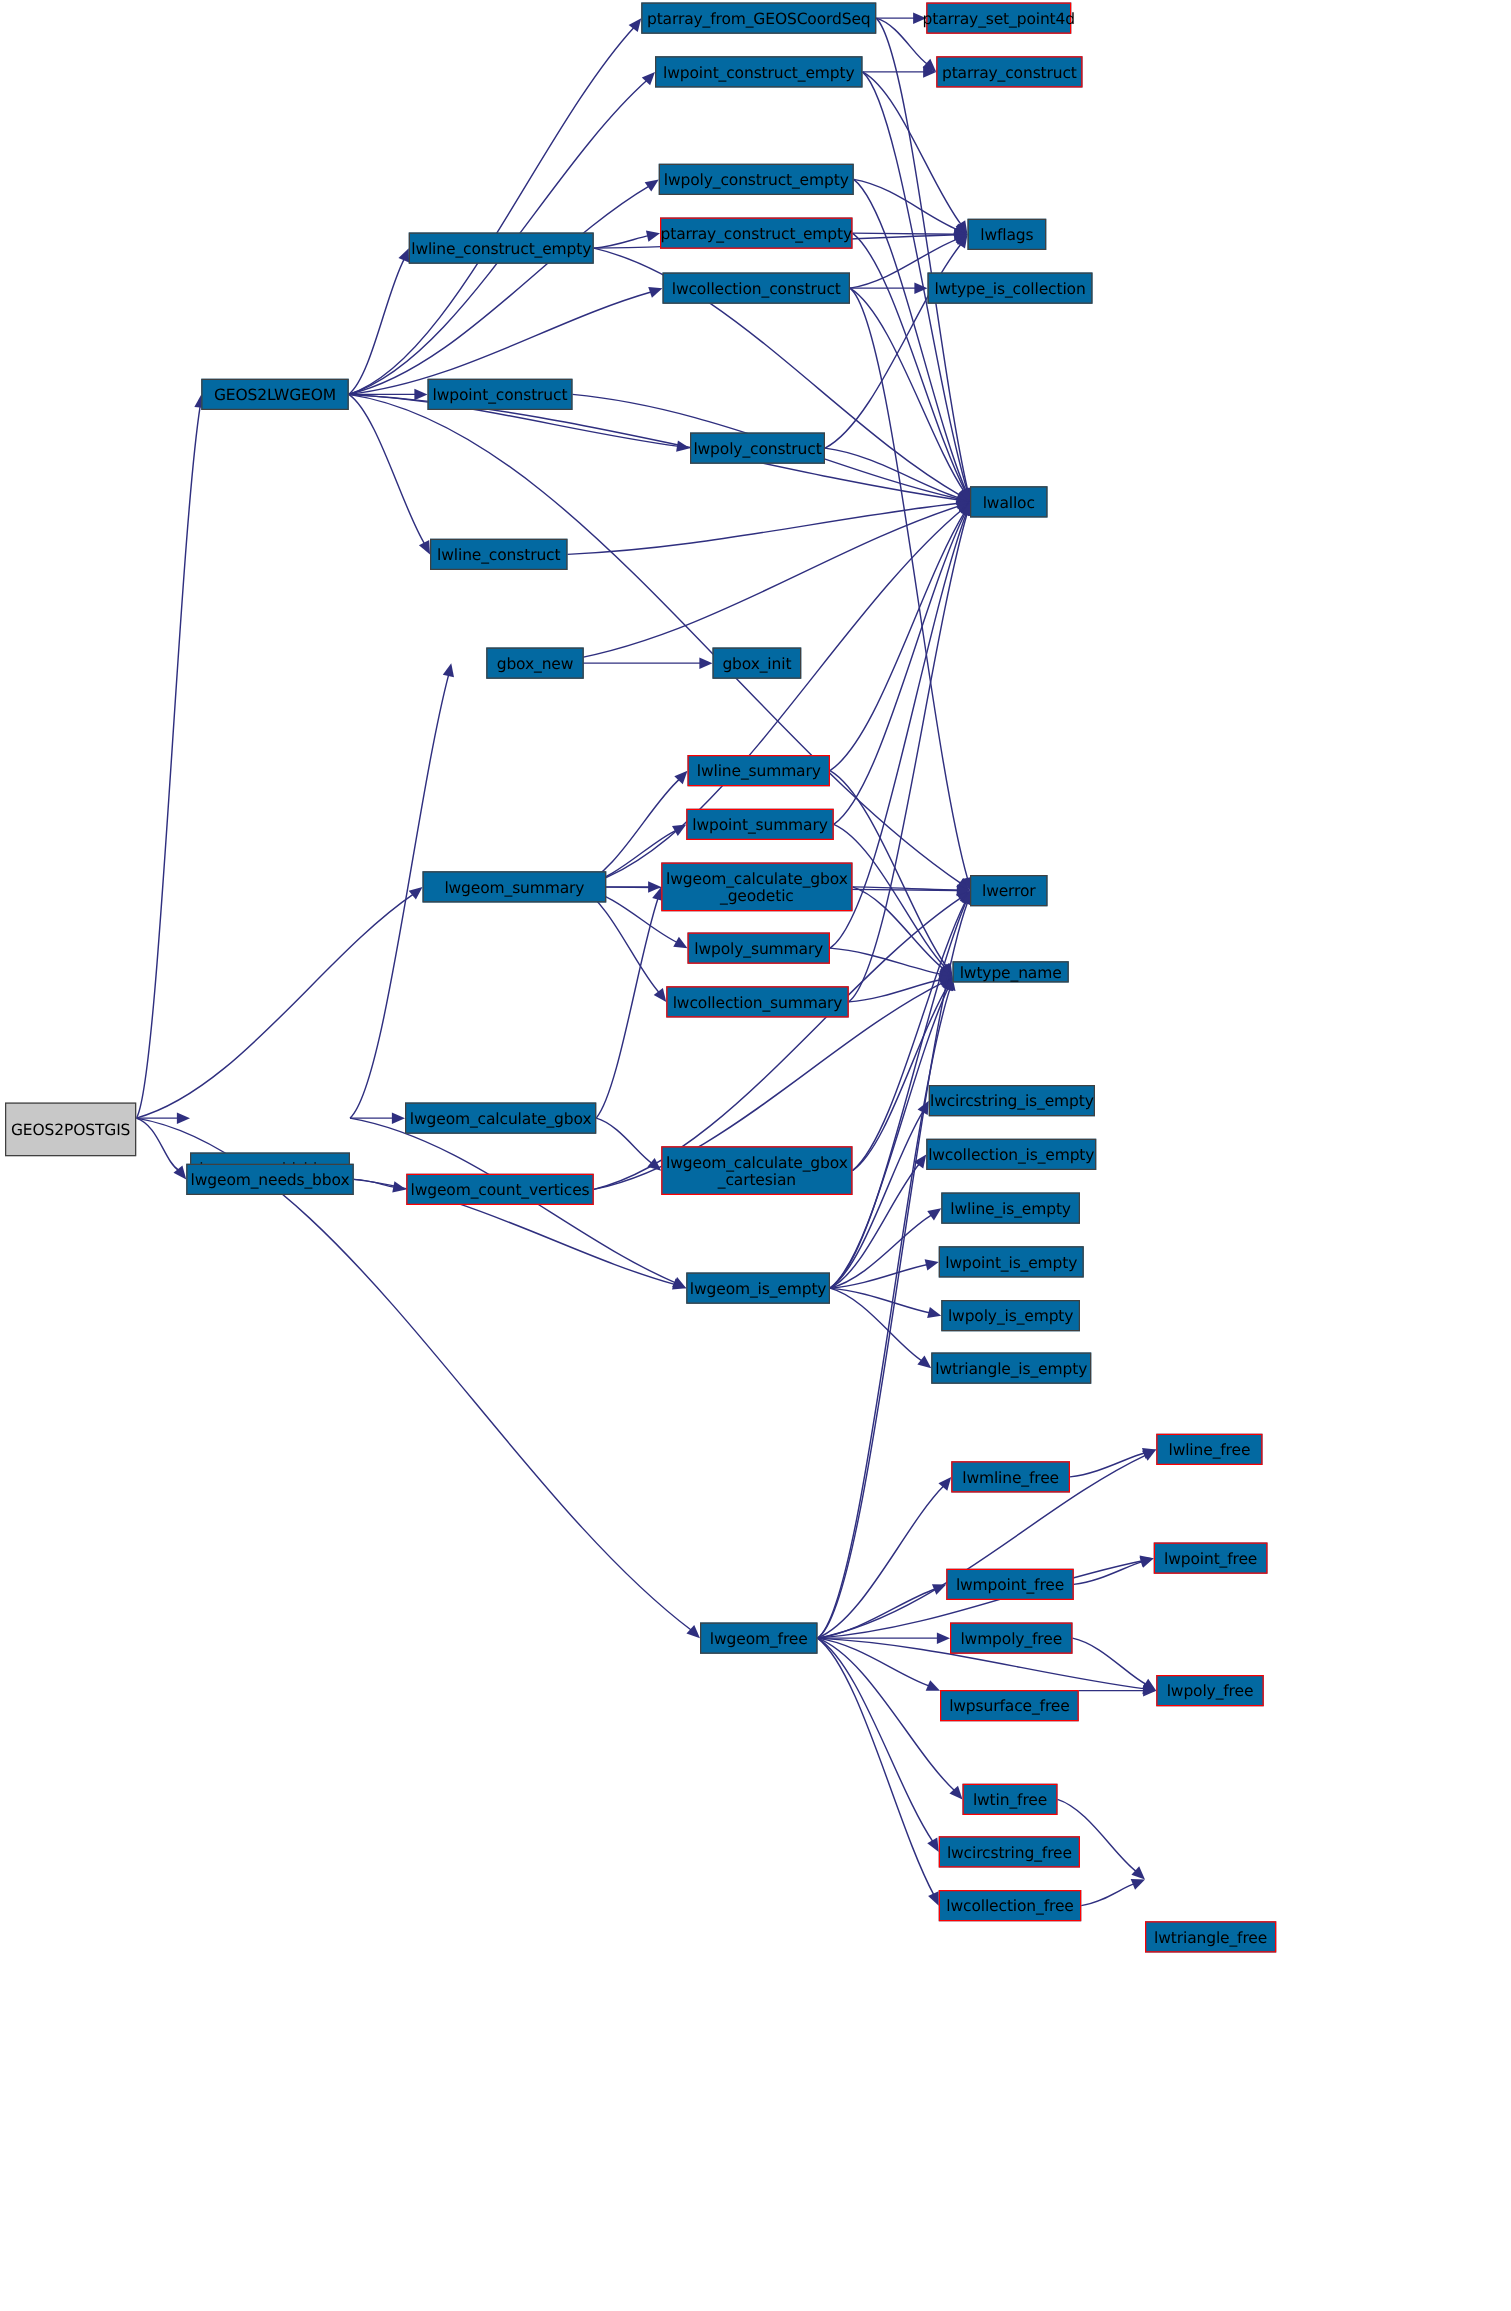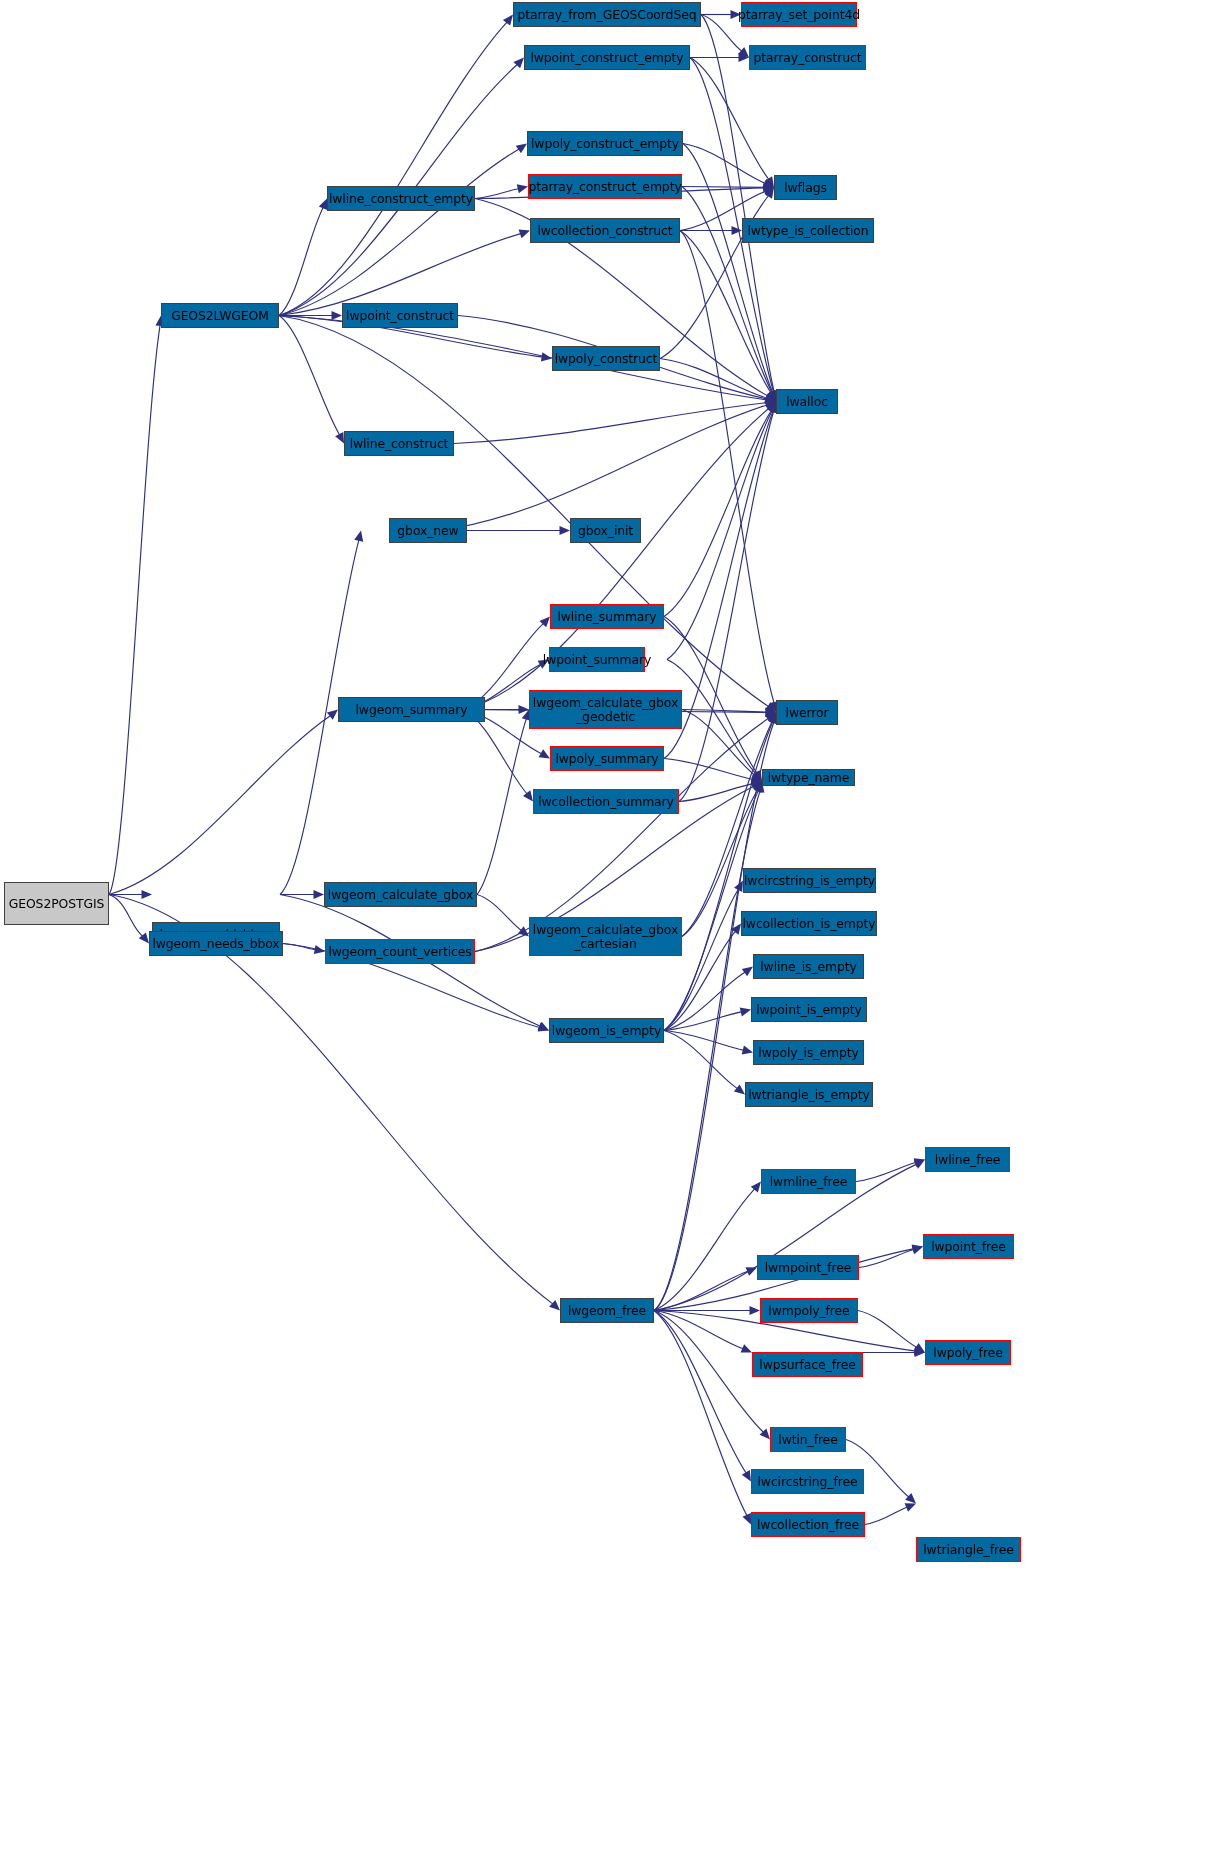--- a/index.html
+++ b/index.html
@@ -261,21 +261,21 @@
       <div class="node" style="left: 774px; top: 175px; width: 63px; height: 25px;">lwflags</div>
       <div class="node" style="left: 530px; top: 218px; width: 150px; height: 25px;">lwcollection_construct</div>
       <div class="node" style="left: 742px; top: 218px; width: 132px; height: 25px;">lwtype_is_collection</div>
       <div class="node" style="left: 342px; top: 303px; width: 116px; height: 25px;">lwpoint_construct</div>
       <div class="node" style="left: 552px; top: 346px; width: 108px; height: 25px;">lwpoly_construct</div>
       <div class="node" style="left: 776px; top: 389px; width: 62px; height: 25px;">lwalloc</div>
       <div class="node" style="left: 344px; top: 431px; width: 110px; height: 25px;">lwline_construct</div>
       <div class="node" style="left: 361px; top: 518px; width: 78px; height: 25px; margin-left: 28px;">gbox_new</div>
       <div class="node" style="left: 570px; top: 518px; width: 71px; height: 25px;">gbox_init</div>
       <div class="node red" style="left: 550px; top: 604px; width: 114px; height: 25px;">lwline_summary</div>
-      <div class="node red" style="left: 549px; top: 647px; width: 96px; height: 25px; text-align: right;">lwpoint_summary</div>
+      <div class="node red" style="left: 549px; top: 647px; width: 118px; height: 25px; text-align: right;">lwpoint_summary</div>
       <div class="node red" style="left: 529px; top: 690px; width: 153px; height: 39px;">lwgeom_calculate_gbox
 _geodetic</div>
       <div class="node" style="left: 338px; top: 697px; width: 147px; height: 25px;">lwgeom_summary</div>
       <div class="node" style="left: 776px; top: 700px; width: 62px; height: 25px;">lwerror</div>
       <div class="node red" style="left: 550px; top: 746px; width: 114px; height: 25px;">lwpoly_summary</div>
       <div class="node" style="left: 762px; top: 769px; width: 93px; height: 17px;">lwtype_name</div>
       <div class="node red" style="left: 533px; top: 789px; width: 146px; height: 25px;">lwcollection_summary</div>
       <div class="node" style="left: 743px; top: 868px; width: 133px; height: 25px;">lwcircstring_is_empty</div>
       <div class="node" style="left: 741px; top: 911px; width: 136px; height: 25px;">lwcollection_is_empty</div>
       <div class="node red" style="left: 529px; top: 917px; width: 153px; height: 39px;">lwgeom_calculate_gbox

